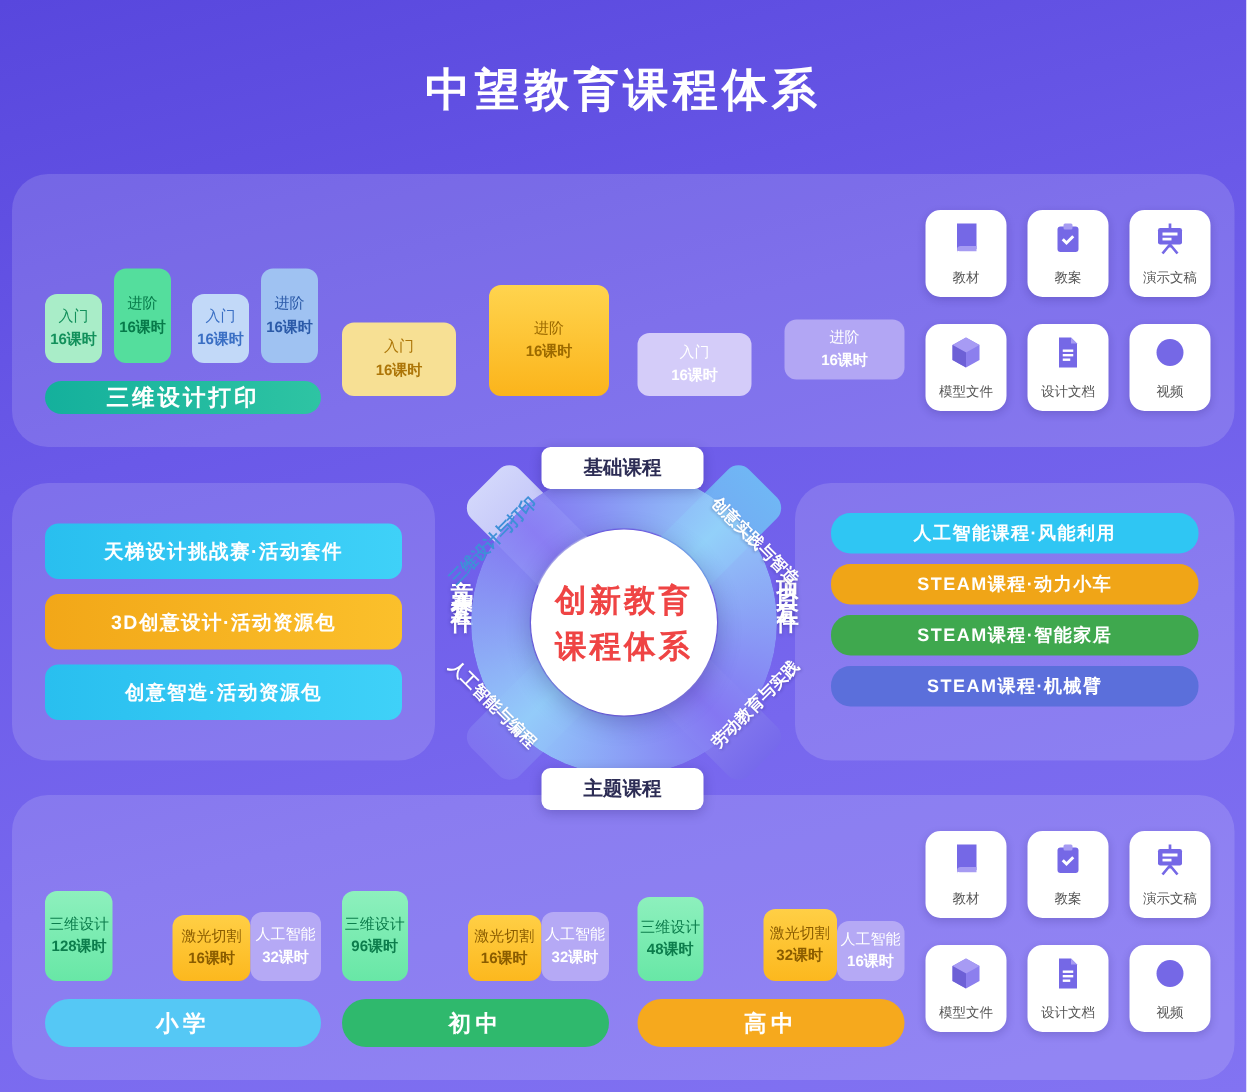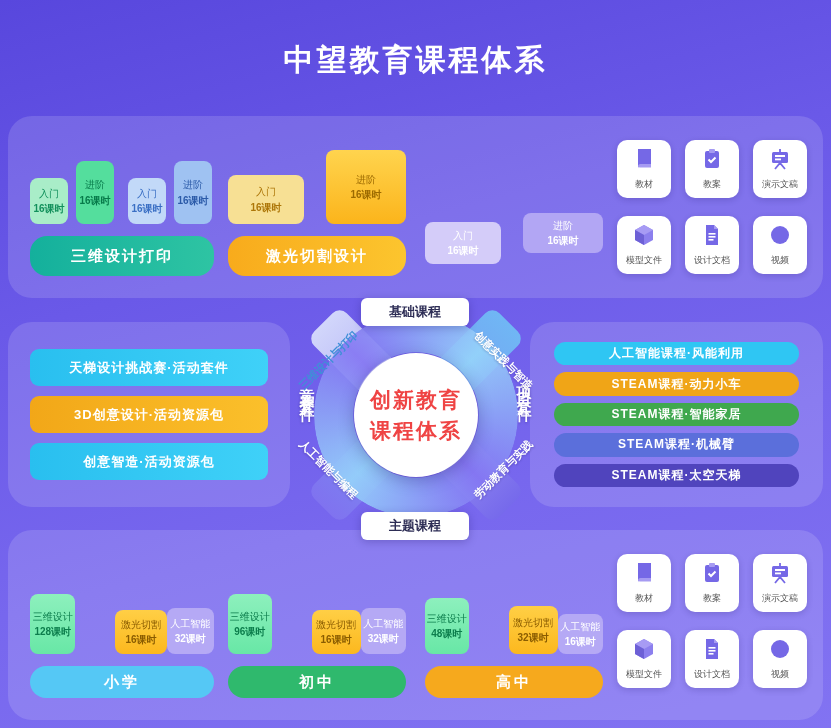--- a/index.html
+++ b/index.html
@@ -17,21 +17,21 @@
   .badge { position:absolute; left:415px; transform:translateX(-50%); background:#fff; color:#2d2d55;
            font-size:13px; font-weight:bold; padding:5px 28px; border-radius:6px; white-space:nowrap;
            box-shadow:0 2px 8px rgba(25,15,90,0.25); z-index:5; }
   #badge-basic { top:298px; }
   #badge-theme { top:512px; }
 
   
   .col { position:absolute; bottom:22px; display:flex; flex-direction:column; justify-content:flex-end; }
   .levels { display:flex; align-items:flex-end; margin-bottom:12px; }
   .btn { display:flex; align-items:center; justify-content:center; color:#fff; font-weight:bold; cursor:pointer; }
-  .course-btn { height:40px; border-radius:17px; font-size:15px; letter-spacing:2px; }
+  .course-btn { height:22px; border-radius:17px; font-size:15px; letter-spacing:2px; }
   .stage-btn  { height:32px; border-radius:16px; font-size:15px; letter-spacing:3px; }
   .bg-teal   { background:linear-gradient(90deg,#14b09c,#2ec4a3); }
   .bg-amber  { background:linear-gradient(90deg,#f8ab1c,#fcc52e); }
   .bg-lav    { background:#a99cf3; }
   .bg-sky    { background:#55c8f5; }
   .bg-grass  { background:#2fb96d; }
   .bg-orange { background:#f6a91d; }
 
   .lv, .sj { display:flex; flex-direction:column; align-items:center; justify-content:center;
              border-radius:8px; font-size:10px; line-height:1.55; text-align:center; }
@@ -133,21 +133,20 @@
       <div class="levels" style="justify-content:space-between;">
         <div class="lv lv-yellow-light" style="width:76px;height:49px;">
           <span>入门</span>
           <span class="hrs">16课时</span>
         </div>
         <div class="lv lv-yellow" style="width:80px;height:74px;">
           <span>进阶</span>
           <span class="hrs">16课时</span>
         </div>
       </div>
-      <div class="btn course-btn bg-amber">激光切割设计</div>
     </div>
 
     <div class="col" style="left:417px; width:178px;">
       <div class="levels" style="justify-content:space-between;">
         <div class="lv lv-purple-light" style="width:76px;height:42px;">
           <span>入门</span>
           <span class="hrs">16课时</span>
         </div>
         <div class="lv lv-purple" style="width:80px;height:40px;transform:translateY(-11px);">
           <span>进阶</span>
@@ -218,21 +217,20 @@
       <div class="btn comp-btn bg-cyan">创意智造·活动资源包</div>
     </div>
   </div>
 
   <div class="panel" id="panel-project">
     <div class="proj-list">
       <div class="btn proj-btn bg-cyan2">人工智能课程·风能利用</div>
       <div class="btn proj-btn bg-amber3">STEAM课程·动力小车</div>
       <div class="btn proj-btn bg-green2">STEAM课程·智能家居</div>
       <div class="btn proj-btn bg-blue2">STEAM课程·机械臂</div>
-      <div class="btn proj-btn bg-indigo">STEAM课程·太空天梯</div>
     </div>
   </div>
 
   <div class="kit-label" id="kit-left">竞赛套件</div>
   <div class="kit-label" id="kit-right">项目套件</div>
 
   <div class="center-diagram">
     <div class="ribbon ribbon-b"></div>
     <div class="ribbon ribbon-a"></div>
     <div class="ring"></div>

